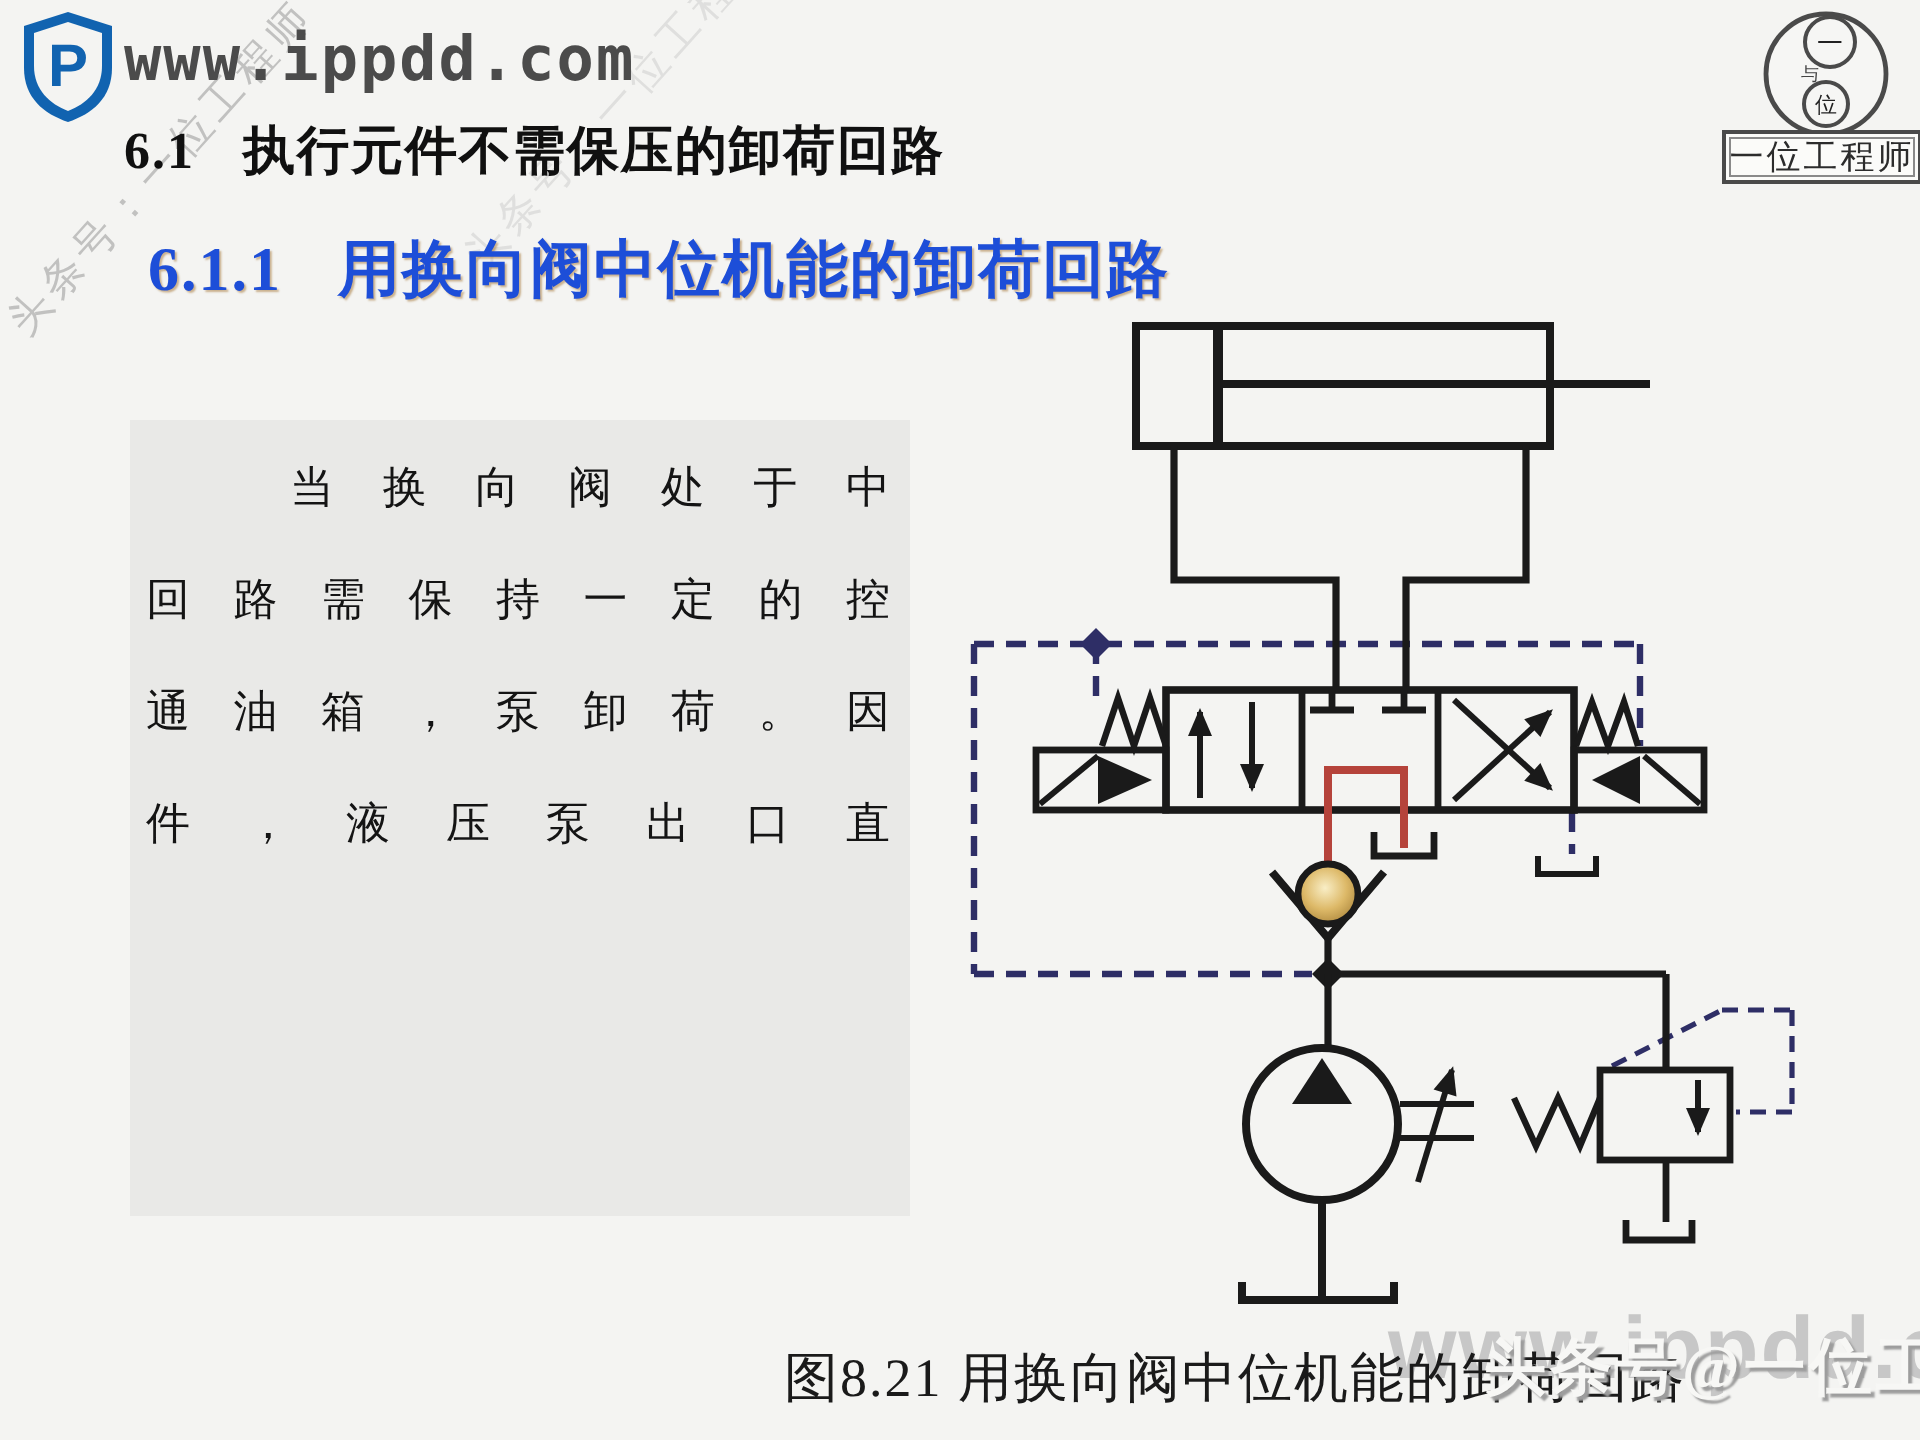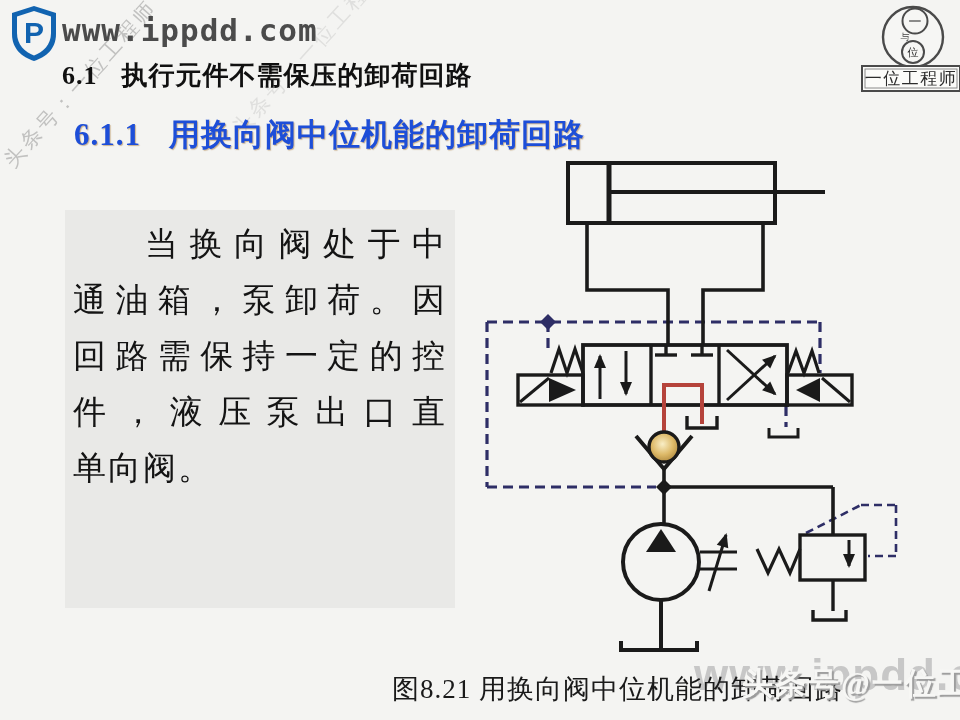--- a/index.html
+++ b/index.html
@@ -14,21 +14,21 @@
   .badge{position:absolute;left:852px;top:2px;z-index:8;}
 
   .title{position:absolute;left:62px;top:58px;font-size:26px;font-weight:bold;color:#101010;
          letter-spacing:1px;white-space:nowrap;z-index:7;}
   .title .num{margin-right:24px;}
   .subtitle{position:absolute;left:74px;top:114px;font-size:31px;font-weight:bold;color:#1d4ed8;
             text-shadow:1px 1px 1px rgba(150,95,20,.45);letter-spacing:1px;white-space:nowrap;z-index:7;}
   .subtitle .num{margin-right:28px;}
 
   .panel{position:absolute;left:65px;top:210px;width:390px;height:398px;background:#e9e9e7;z-index:3;}
-  .panel .ln{width:374px;margin:0 auto;font-size:33px;line-height:56px;color:#141414;
+  .panel .ln{width:374px;margin:0 auto;font-size:22px;line-height:56px;color:#141414;
              letter-spacing:2px;text-align:justify;text-align-last:justify;white-space:nowrap;}
   .panel .ln.first{padding-left:72px;width:302px;margin:0 0 0 8px;padding-top:6px;}
   .panel .ln.last{text-align-last:left;}
 
   .caption{position:absolute;left:392px;top:671px;font-size:27px;color:#1a1a1a;
            letter-spacing:1px;white-space:nowrap;z-index:6;}
 
   .diagram{position:absolute;left:0;top:0;z-index:4;}
 
   .wm-diag{position:absolute;font-size:21px;color:rgba(130,130,130,.45);letter-spacing:3px;
@@ -73,24 +73,23 @@
 
   <div class="title">
     <span class="num">6.1</span><span>执行元件不需保压的卸荷回路</span>
   </div>
   <div class="subtitle">
     <span class="num">6.1.1</span><span>用换向阀中位机能的卸荷回路</span>
   </div>
 
   <div class="panel">
     <div class="ln first">当换向阀处于中</div>
+    <div class="ln">回路需保持一定的控</div>
     <div class="ln">通油箱，泵卸荷。因</div>
-    <div class="ln">回路需保持一定的控</div>
     <div class="ln">件，液压泵出口直</div>
-    <div class="ln last">单向阀。</div>
   </div>
 
   <svg class="diagram" width="960" height="720" viewBox="0 0 960 720">
     <defs>
       <radialGradient id="ballGrad" cx="45%" cy="40%" r="65%">
         <stop offset="0%" stop-color="#f9eec6"></stop>
         <stop offset="55%" stop-color="#ddb968"></stop>
         <stop offset="100%" stop-color="#ab853b"></stop>
       </radialGradient>
       <marker id="ah" markerUnits="userSpaceOnUse" markerWidth="16" markerHeight="14" refX="13" refY="7" orient="auto">

